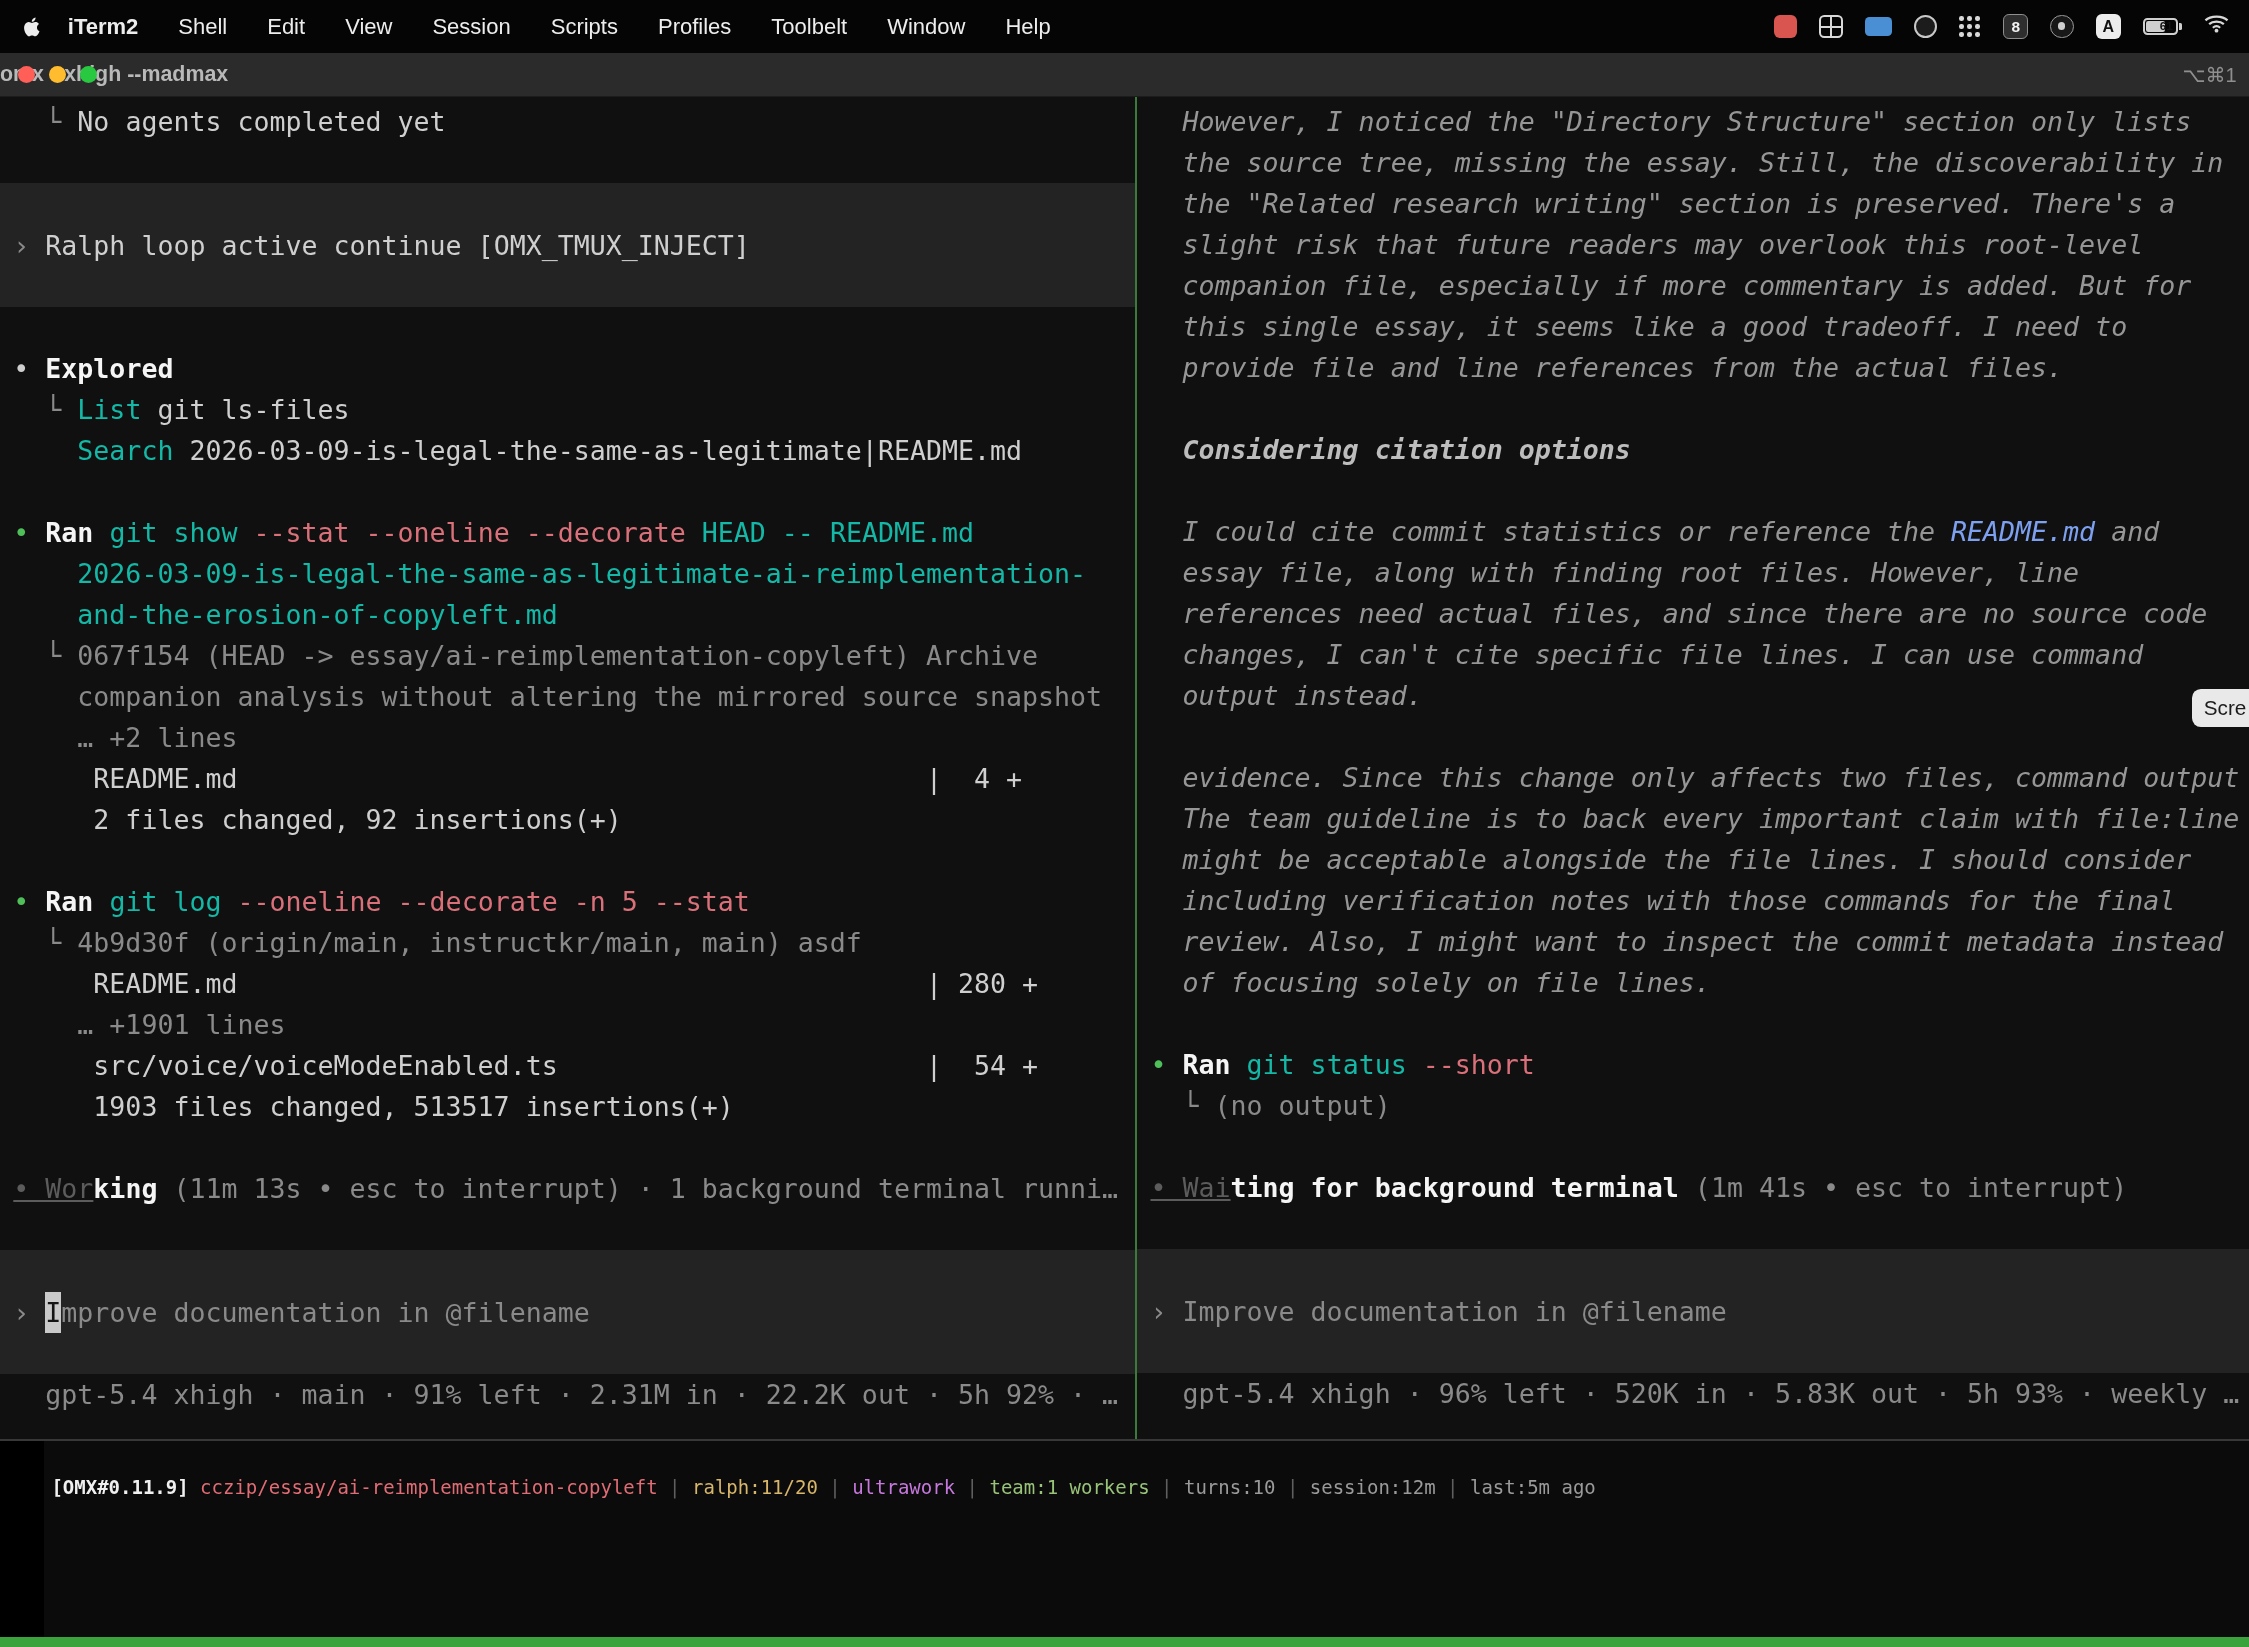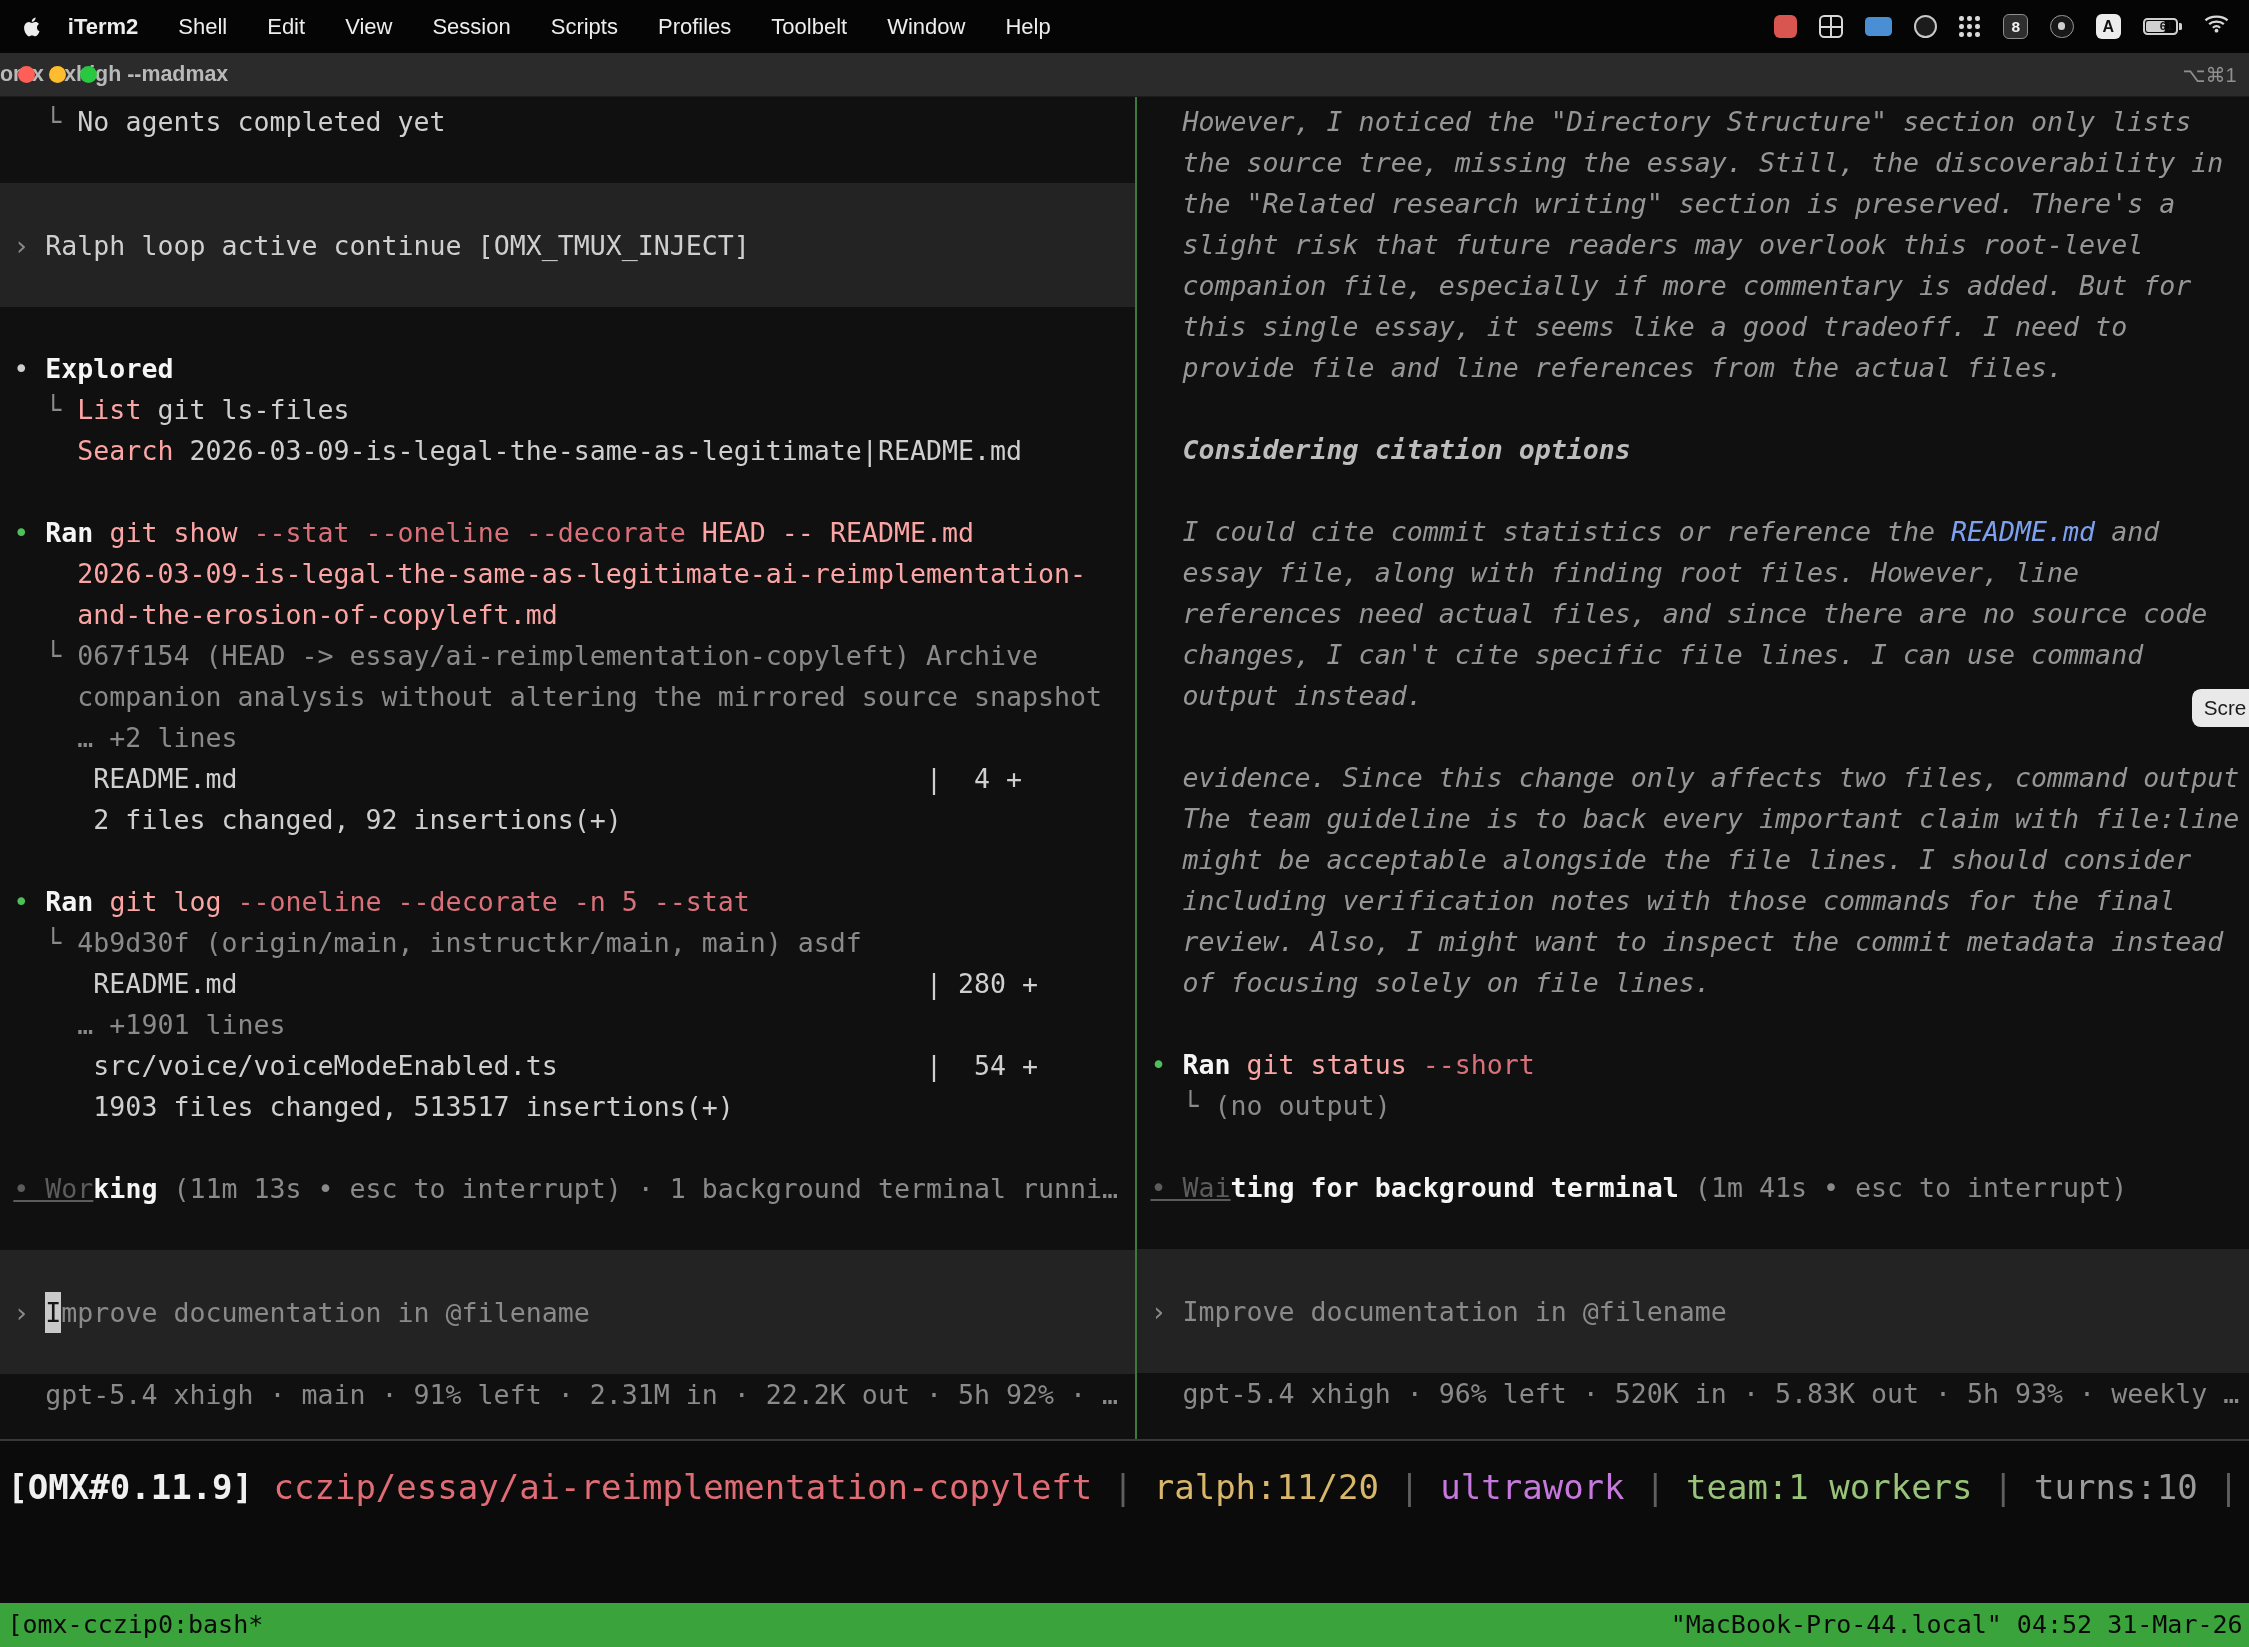--- a/index.html
+++ b/index.html
@@ -54,32 +54,32 @@
   .pane-divider { width:2.2px; background:#3c7a3c; }
 
   .row { height:41px; line-height:41px; white-space:pre; padding-left:13.3px; }
   .row span { white-space:pre; }
   .row.banner, .row.input { height:124px; background:#232323; display:flex; align-items:center; }
 
   .sg-txt { color:#cfcfcf; }
   .sg-dim { color:#8a8a8a; }
   .sg-dim2 { color:#5c5c5c;text-decoration:underline; }
   .sg-white { color:#f5f5f5; font-weight:bold; }
-  .sg-blue { color:#fca5a5; }
+  .sg-blue { color:#14b8a6; }
   .sg-red { color:#d9707a; }
   .sg-grn { color:#4fbf5a; }
   .sg-it { color:#969696; font-style:italic; }
   .sg-itb { color:#bdbdbd; font-style:italic; font-weight:bold; }
   .sg-itblue { color:#7da1f0; font-style:italic; }
   .sg-cur { background:#c9c9c9; color:#151515; }
 
   
   .hsep { height:1.5px; background:#383838; }
-  .omx-bar { height:162px; background:#0b0b0b; padding:26.6px 0 0 7.4px;
-             font-family:"DejaVu Sans Mono", monospace; font-size:34px; line-height:41px; white-space:pre; }
+  .omx-bar { height:196px; background:#0b0b0b; padding:26.6px 0 0 7.4px;
+             font-family:"DejaVu Sans Mono", monospace; font-size:19px; line-height:41px; white-space:pre;margin-left:44px; }
   .omx-ver { color:#f0f0f0; font-weight:bold; }
   .omx-branch { color:#e06c75; }
   .omx-sep { color:#5f5f5f; }
   .omx-ralph { color:#d8b66a; }
   .omx-mode { color:#c678dd; }
   .omx-team { color:#98c379; }
   .omx-dim { color:#9a9a9a; }
 
   .tmux-bar { height:44px; background:#3ba33b; color:#0a0a0a;
               font-family:"DejaVu Sans Mono", monospace; font-size:25px;

